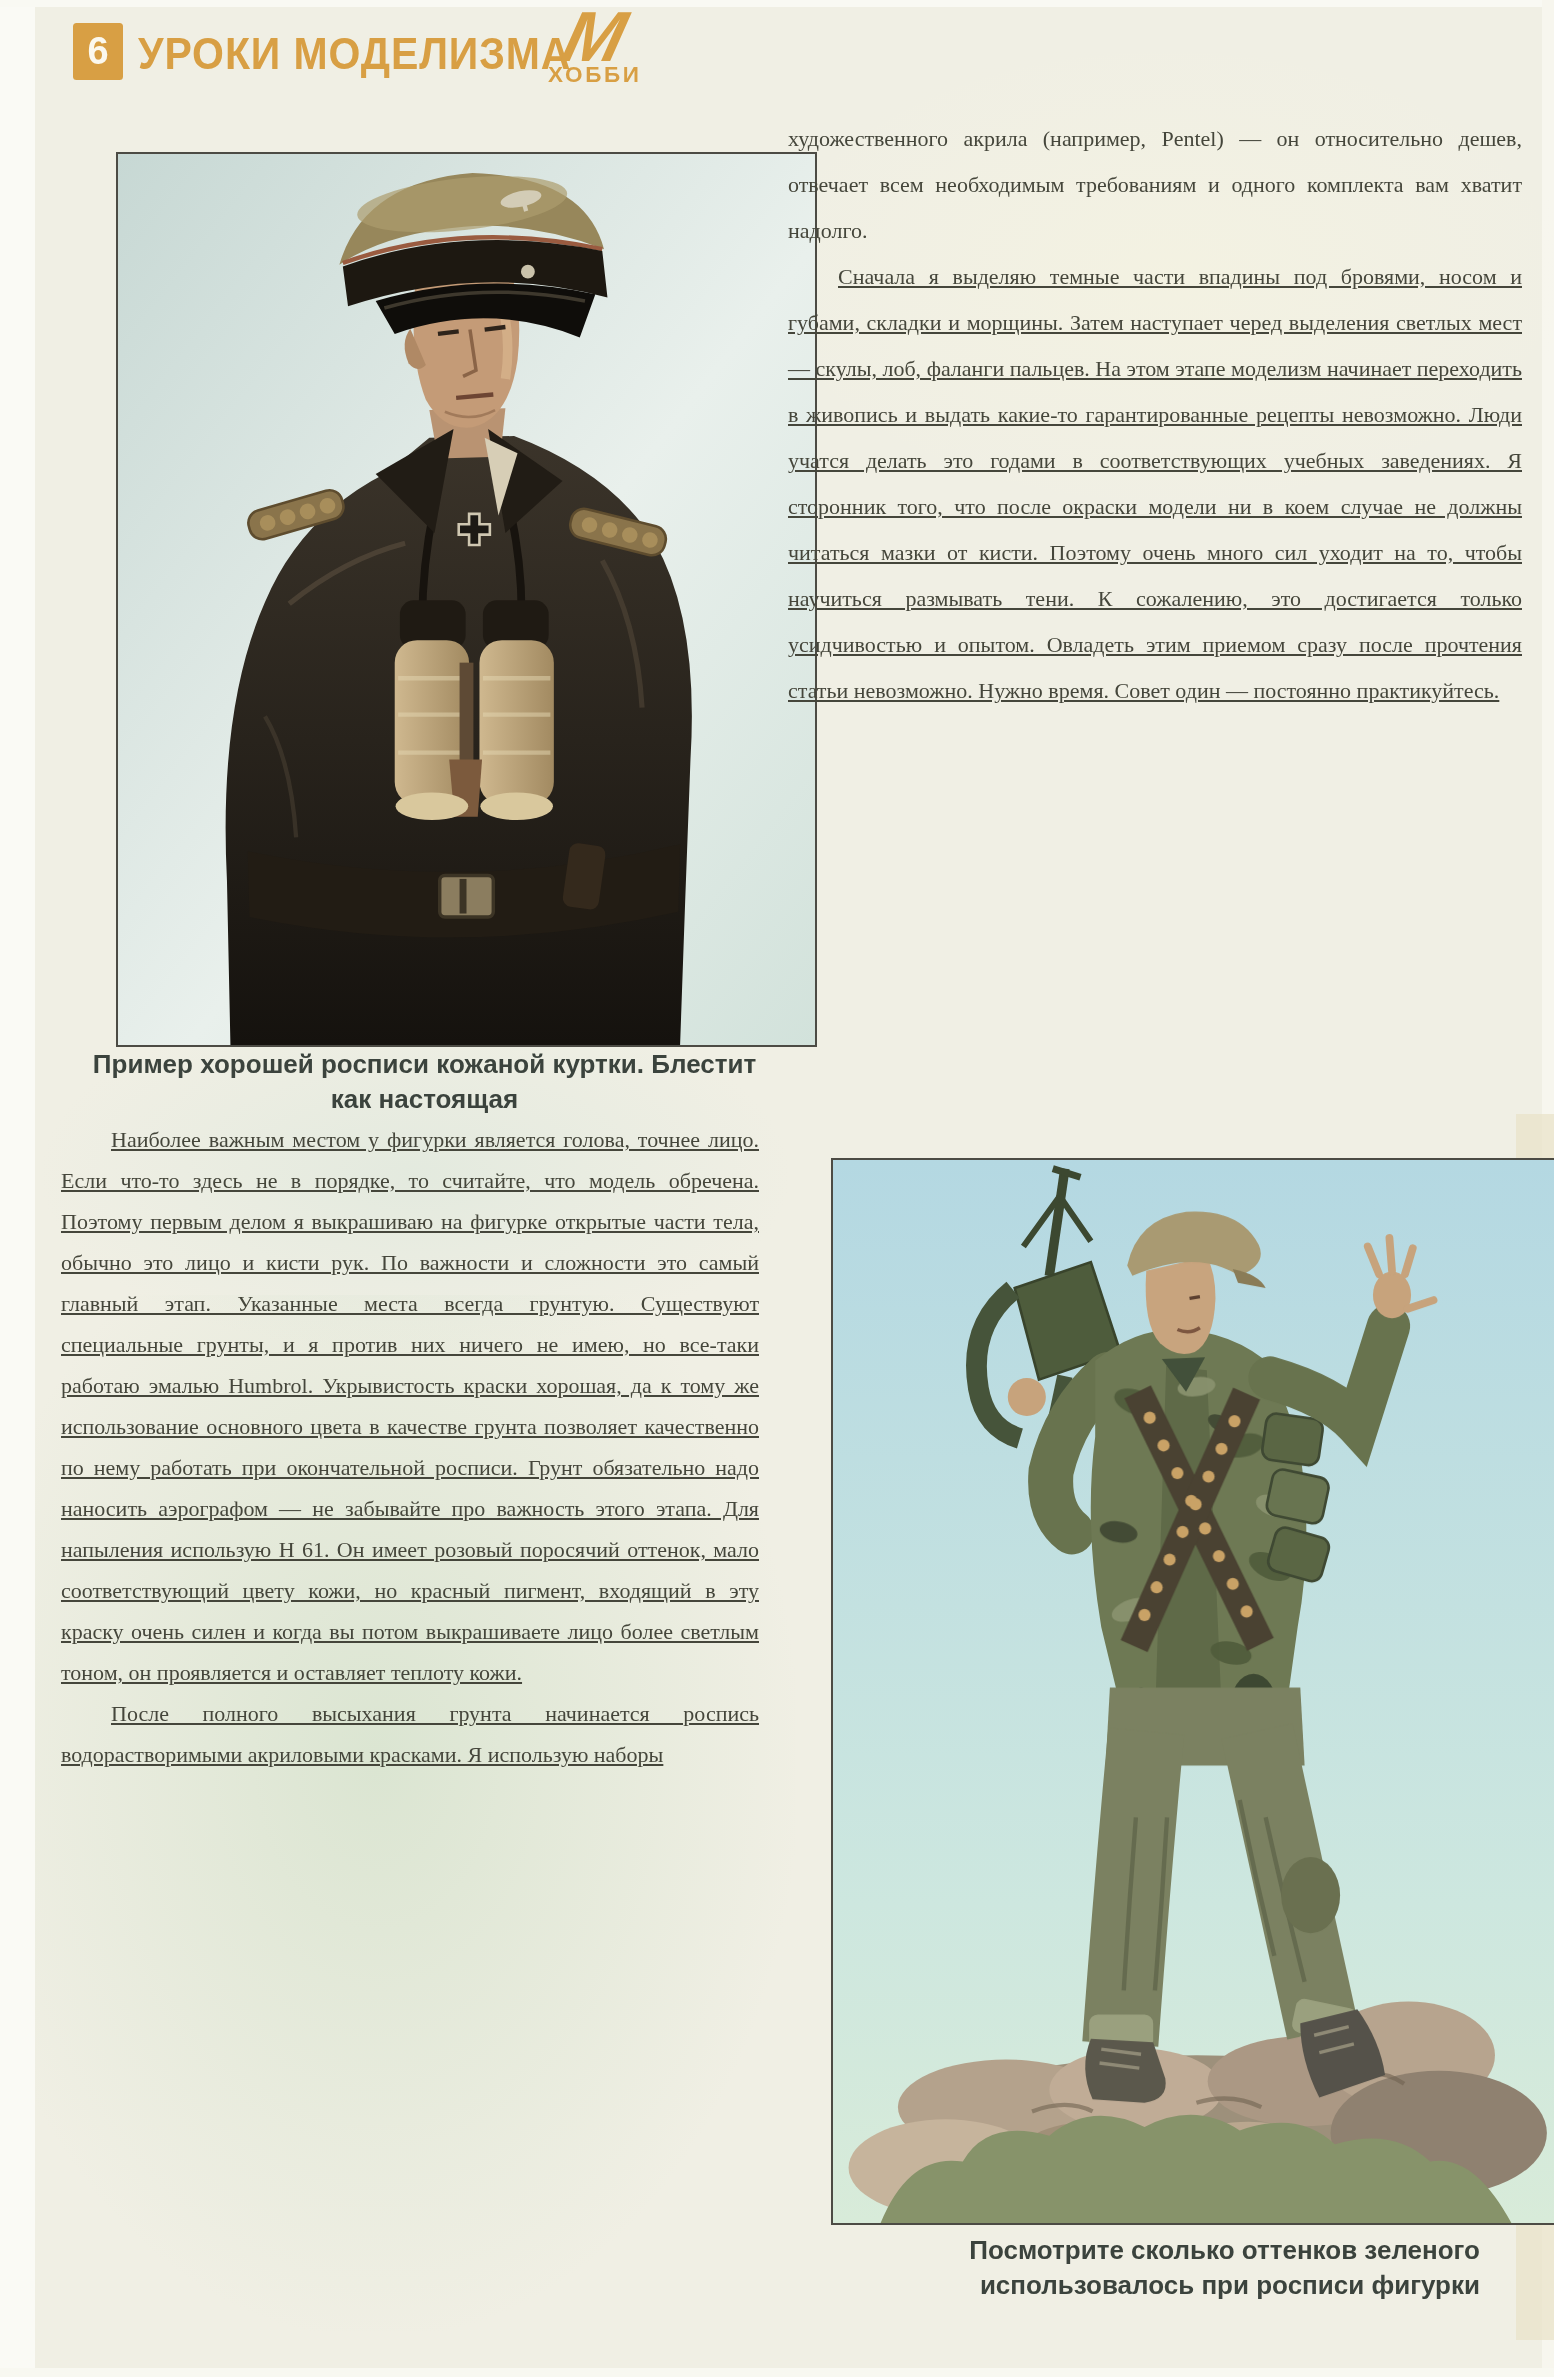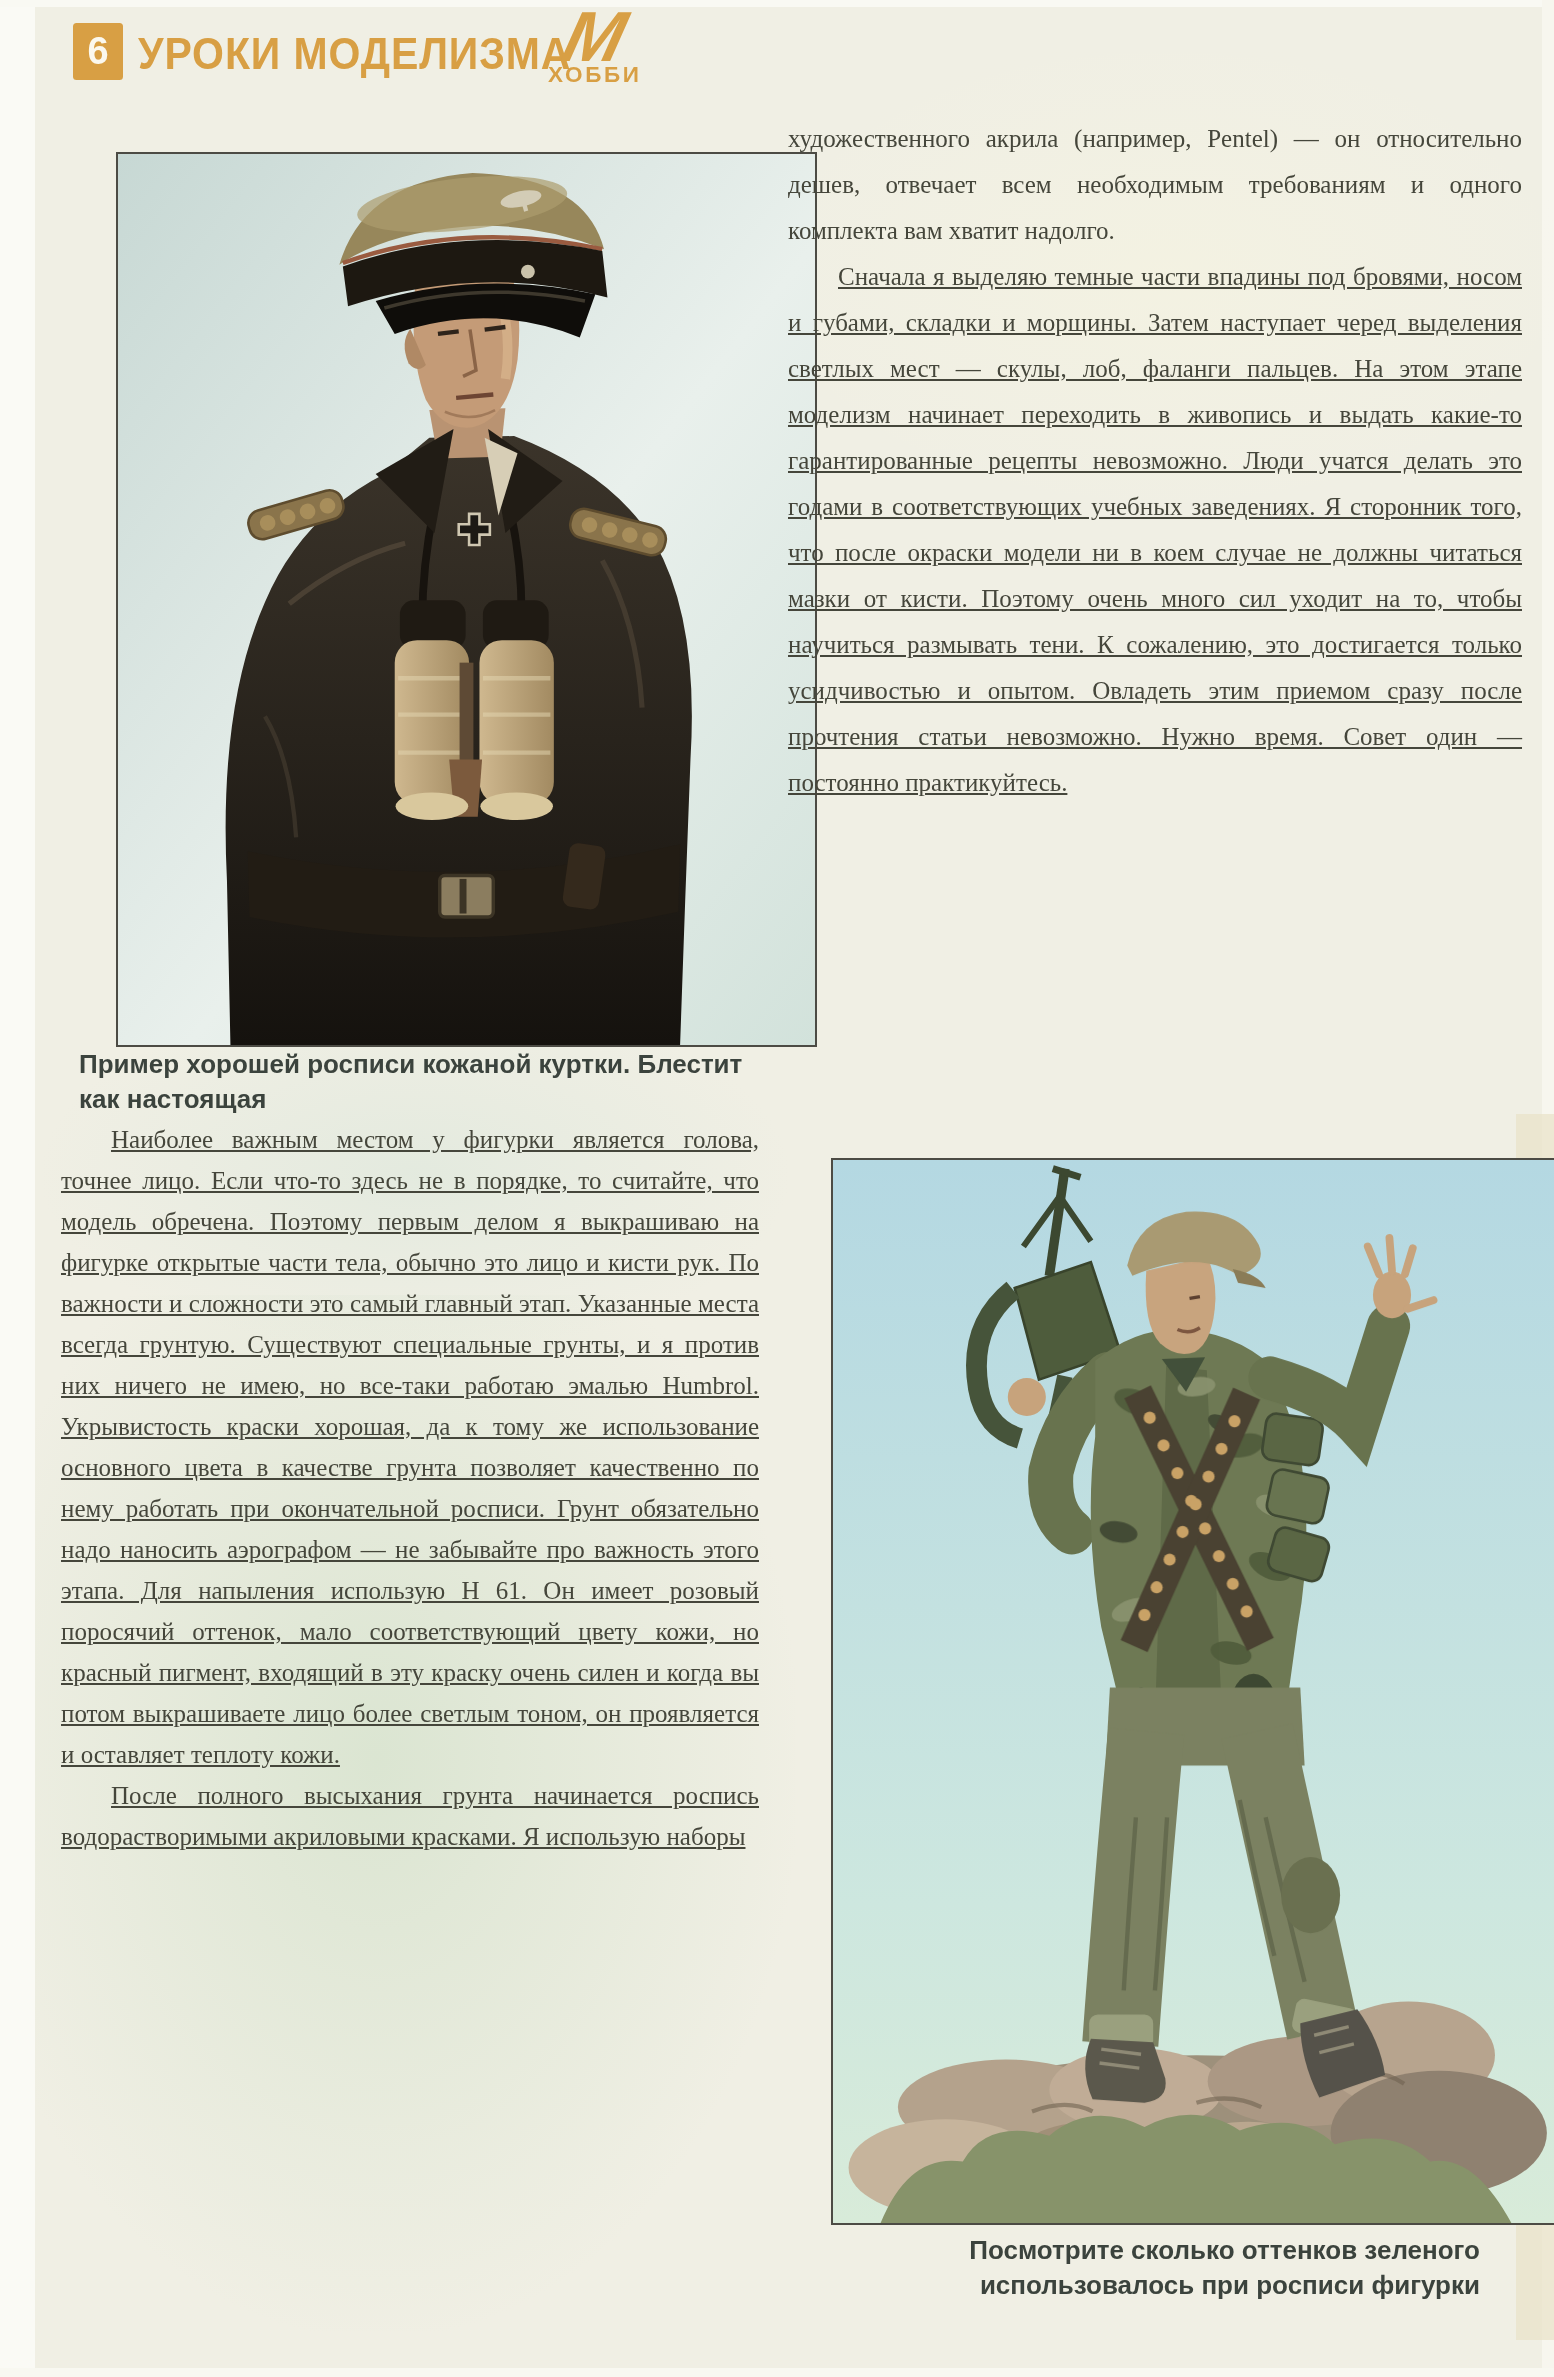--- a/index.html
+++ b/index.html
@@ -43,26 +43,26 @@
   .photo{position:absolute;border:2.6px solid #4c4b44;background:#d8e6e0;box-sizing:border-box;}
   .photo svg{display:block;width:100%;height:100%;}
   .photo1{left:76px;top:138px;width:701px;height:895px;}
   .photo2{left:791px;top:1144px;width:730px;height:1067px;}
 
   .caption{
     position:absolute;margin:0;
     font-family:"Liberation Sans",sans-serif;font-weight:bold;
     font-size:26px;line-height:35px;color:#3b433d;
   }
-  .caption1{left:79px;top:1047px;width:691px;}
+  .caption1{left:79px;top:1047px;width:691px;text-align:center;}
   .caption2{left:798px;top:2233px;width:682px;text-align:right;}
 
   
   .textcol{position:absolute;color:#45463b;}
-  .textcol p{margin:0;font-size:25px;line-height:41px;text-align:justify;}
+  .textcol p{margin:0;font-size:22px;line-height:41px;text-align:justify;}
   .textcol p.indent{text-indent:50px;text-decoration:underline;}
   .col-left-text{left:61px;top:1119px;width:698px;}
   .col-right-text{left:788px;top:116px;width:734px;}
   .col-right-text p{line-height:46px;}
 </style>
 </head>
 <body>
 
 <div class="page">
 

